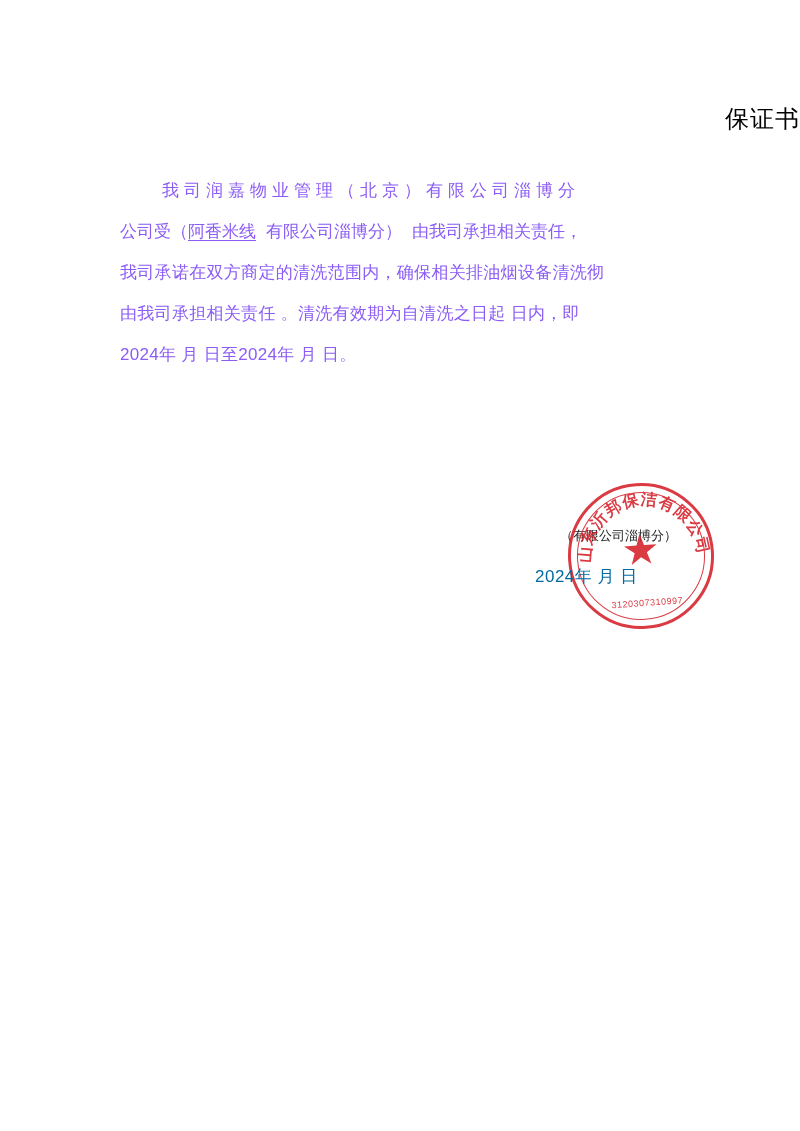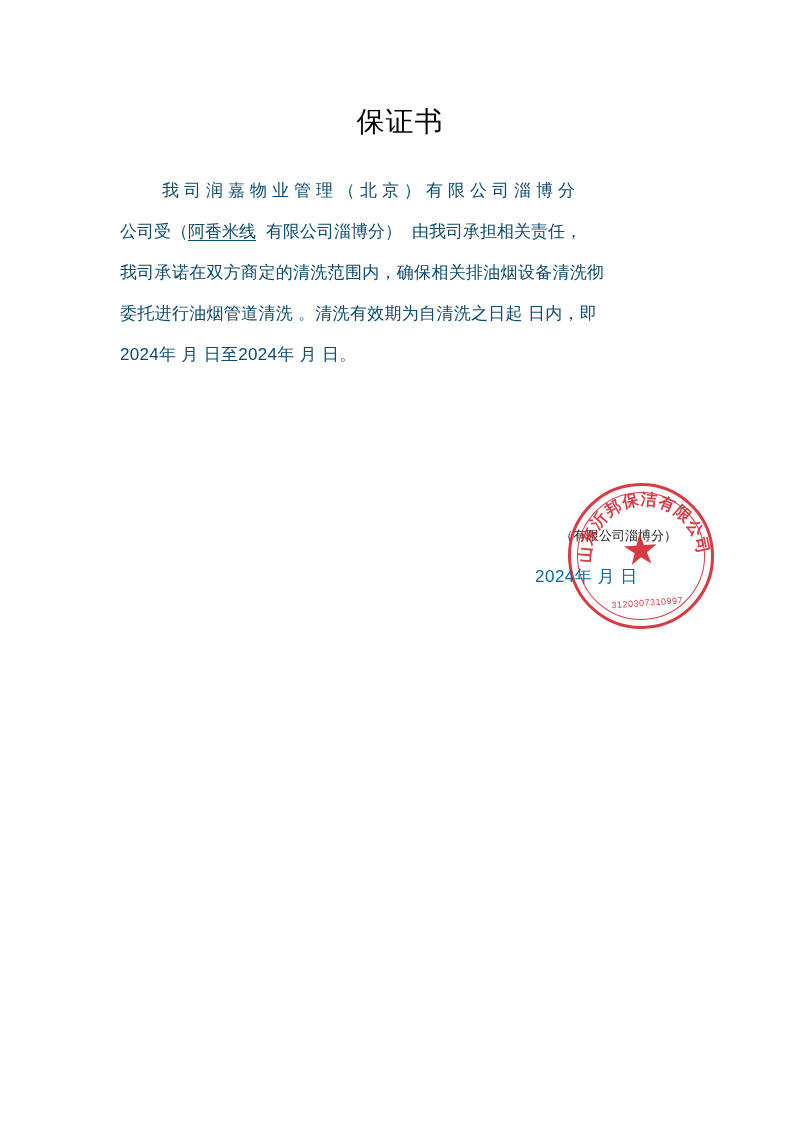--- a/index.html
+++ b/index.html
@@ -20,36 +20,36 @@
     left: 0; top: 0;
     width: 800px;
     height: 1131px;
     background: #ffffff;
   }
   .doc-title {
     position: absolute;
     left: 0;
     top: 103px;
     width: 800px;
-    text-align: center;
-    font-size: 28px;
+    text-align: right;
+    font-size: 24px;
     letter-spacing: 1px;
     color: #000;
   }
   .body-block {
     position: absolute;
     left: 120px;
     top: 170px;
     width: 562px;
   }
   .para-line {
     font-size: 17px;
     line-height: 41px;
     white-space: nowrap;
-    color: #0c4a6e;
+    color: #8b5cf6;
   }
   .line1 {
     letter-spacing: 5.0px;
     padding-left: 42px;
   }
   .line2 {
     letter-spacing: 0px;
   }
   .line3, .line4, .line5, .line6 {
     letter-spacing: 0.3px;
@@ -149,21 +149,21 @@
 
   <div class="body-block">
 
     <div class="para-line line1">我司润嘉物业管理（北京）有限公司淄博分</div>
 
     <div class="para-line line2">
       <span>公司受（</span><span class="underline-field">阿香米线</span><span class="gap-sm"></span><span>有限公司淄博分）</span><span class="gap-sm"></span><span>由我司承担相关责任，</span>
     </div>
 
     <div class="para-line line3">我司承诺在双方商定的清洗范围内，确保相关排油烟设备清洗彻</div>
-    <div class="para-line line5">委托进行油烟管道清洗 。清洗有效期为自清洗之日起       日内，即</div>
+    <div class="para-line line5">由我司承担相关责任 。清洗有效期为自清洗之日起       日内，即</div>
     <div class="para-line line6">2024年    月   日至2024年     月     日。</div>
 
   </div>
 
   <div class="sign-area">
 
     <div class="seal-note">（有限公司淄博分）</div>
 
     <div class="seal">
       <div class="seal-inner-ring"></div>

